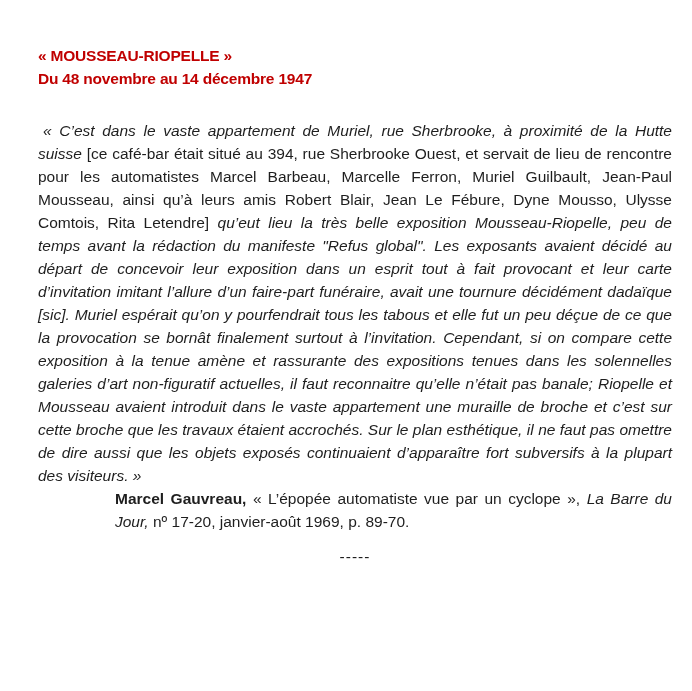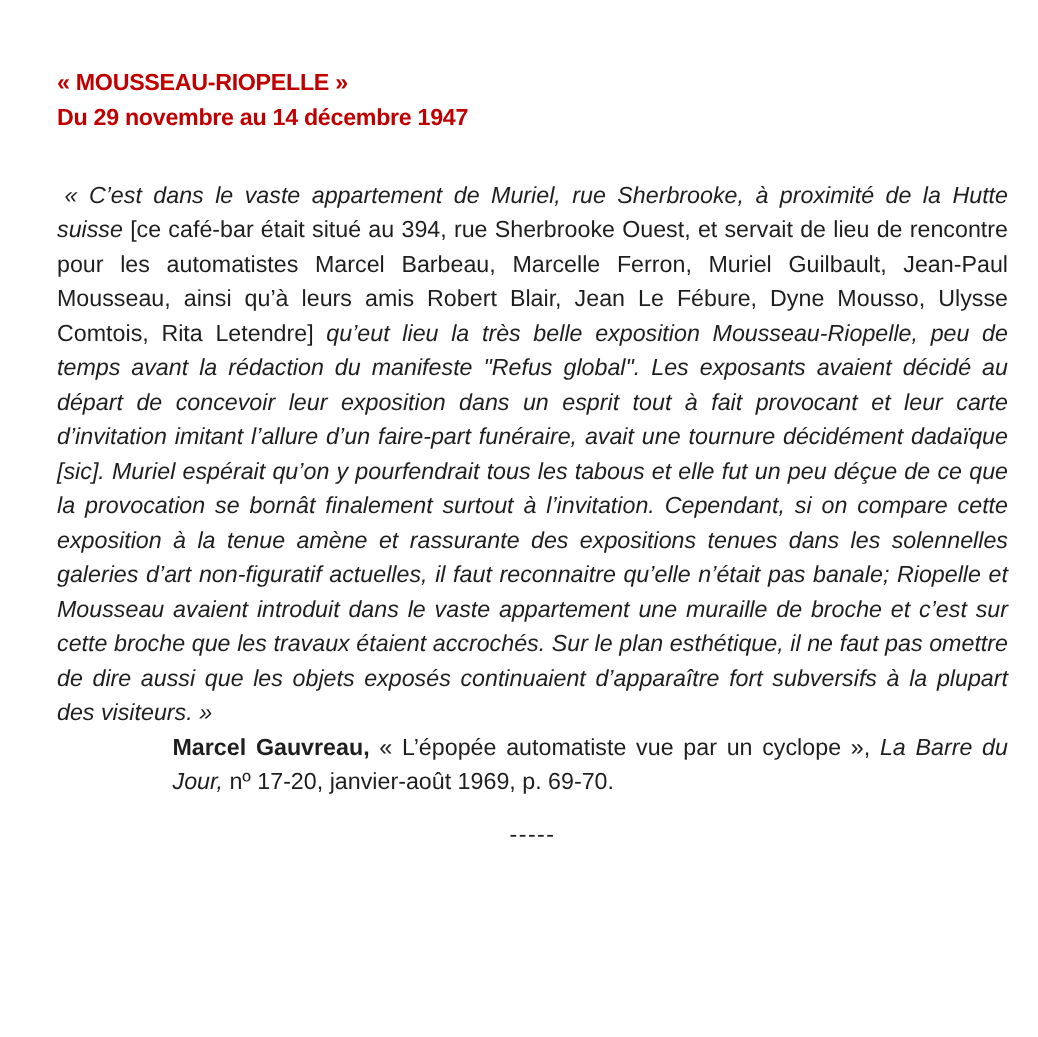--- a/index.html
+++ b/index.html
@@ -51,23 +51,23 @@
     color: #1e1e1e;
   }
 </style>
 </head>
 <body>
 
 <div class="page">
 
   <div class="doc-header">
     <p class="head-line">« MOUSSEAU-RIOPELLE »</p>
-    <p class="head-line">Du 29 novembre au 14 décembre 1947</p>
+    <p class="head-line">Du 48 novembre au 14 décembre 1947</p>
   </div>
 
 
   <p class="body-text quote-paragraph"><span class="it">« C’est dans le vaste appartement de Muriel, rue Sherbrooke, à proximité de la Hutte suisse </span><span>[ce café-bar était situé au 394, rue Sherbrooke Ouest, et servait de lieu de rencontre pour les automatistes Marcel Barbeau, Marcelle Ferron, Muriel Guilbault, Jean-Paul Mousseau, ainsi qu’à leurs amis Robert Blair, Jean Le Fébure, Dyne Mousso, Ulysse Comtois, Rita Letendre] </span><span class="it">qu’eut lieu la très belle exposition Mousseau-Riopelle, peu de temps avant la rédaction du manifeste "Refus global". Les exposants avaient décidé au départ de concevoir leur exposition dans un esprit tout à fait provocant et leur carte d’invitation imitant l’allure d’un faire-part funéraire, avait une tournure décidément dadaïque [sic]. Muriel espérait qu’on y pourfendrait tous les tabous et elle fut un peu déçue de ce que la provocation se bornât finalement surtout à l’invitation. Cependant, si on compare cette exposition à la tenue amène et rassurante des expositions tenues dans les solennelles galeries d’art non-figuratif actuelles, il faut reconnaitre qu’elle n’était pas banale; Riopelle et Mousseau avaient introduit dans le vaste appartement une muraille de broche et c’est sur cette broche que les travaux étaient accrochés. Sur le plan esthétique, il ne faut pas omettre de dire aussi que les objets exposés continuaient d’apparaître fort subversifs à la plupart des visiteurs. »</span></p>
 
-  <p class="body-text citation-block"><span class="bold">Marcel Gauvreau, </span><span>« L’épopée automatiste vue par un cyclope », </span><span class="it">La Barre du Jour, </span><span>nº 17-20, janvier-août 1969, p. 69-70.</span></p>
+  <p class="body-text citation-block"><span class="bold">Marcel Gauvreau, </span><span>« L’épopée automatiste vue par un cyclope », </span><span class="it">La Barre du Jour, </span><span>nº 17-20, janvier-août 1969, p. 89-70.</span></p>
 
   <p class="separator">-----</p>
 
 </div>
 
 </body></html>

